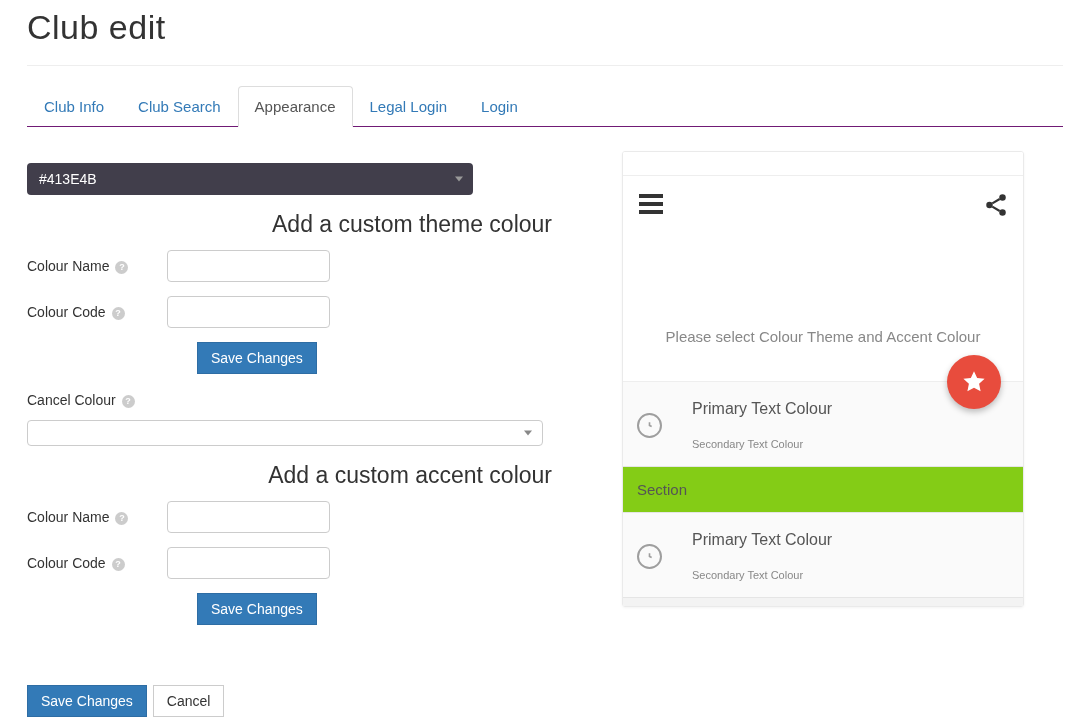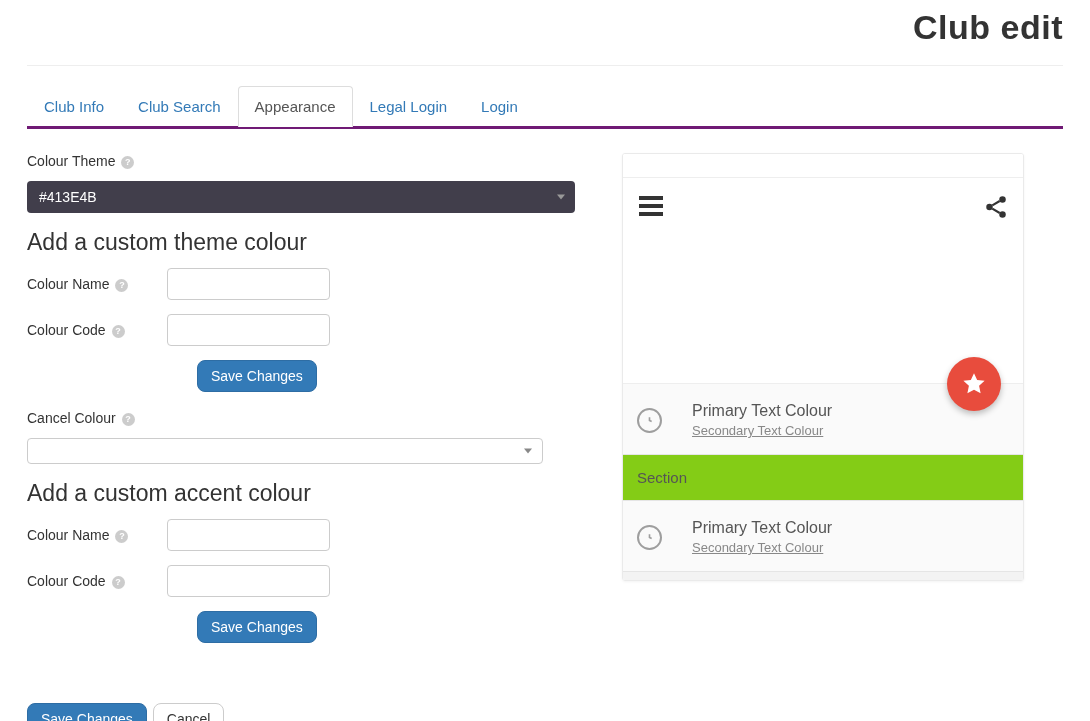--- a/index.html
+++ b/index.html
@@ -1,66 +1,66 @@
 <!DOCTYPE html>
 <html><head>
 <meta charset="utf-8">
 <style>
 * { box-sizing: border-box; margin: 0; padding: 0; }
 body { font-family: "Helvetica Neue", Helvetica, Arial, sans-serif; color: #333; font-size: 14px; background: #fff; }
 .container { padding: 0 27px; width: 1090px; }
-h1.page-title { font-size: 34px; font-weight: 700; color: #333; margin: 8px 0 18px 0; letter-spacing: 0.5px; text-align: right; }
+h1.page-title { font-size: 34px; font-weight: 400; color: #333; margin: 8px 0 18px 0; letter-spacing: 0.5px; }
 hr.rule { border: none; border-top: 1px solid #eee; margin-bottom: 20px; }
 
-.nav-tabs { list-style: none; border-bottom: 3px solid #701a75; display: flex; }
+.nav-tabs { list-style: none; border-bottom: 1px solid #701a75; display: flex; }
 .nav-tabs li { margin-bottom: -1px; }
 .nav-tabs li a { display: block; padding: 11px 16px; color: #337ab7; text-decoration: none; font-size: 15px; border: 1px solid transparent; border-radius: 4px 4px 0 0; cursor: pointer; }
 .nav-tabs li.active a { color: #555; background: #fff; border: 1px solid #ddd; border-bottom-color: #fff; cursor: default; }
 
 .content-row { display: flex; margin-top: 24px; }
 .left-col { width: 525px; flex-shrink: 0; }
 .right-col { flex: 1; padding-left: 70px; }
 
 .form-label { font-size: 14px; color: #333; display: inline-block; }
 .help-icon { display: inline-block; width: 13px; height: 13px; border-radius: 50%; background: #ccc; color: #fff; font-size: 9px; line-height: 13px; text-align: center; vertical-align: middle; margin-left: 2px; font-weight: bold; }
 
-.select2 { margin-top: 12px; width: 548px; background: #413e4b; color: #fff; border-radius: 4px; height: 32px; display: flex; align-items: center; padding: 0 12px; position: relative; cursor: pointer; font-size: 14px; }
+.select2 { margin-top: 12px; width: 446px; background: #413e4b; color: #fff; border-radius: 4px; height: 32px; display: flex; align-items: center; padding: 0 12px; position: relative; cursor: pointer; font-size: 14px; }
 .select2 .arrow { position: absolute; right: 10px; top: 50%; transform: translateY(-50%); width: 0; height: 0; border-left: 4px solid transparent; border-right: 4px solid transparent; border-top: 5px solid #999; }
 
 .select2-light { margin-top: 12px; width: 516px; background: #fff; border: 1px solid #ccc; border-radius: 4px; height: 26px; position: relative; cursor: pointer; }
 .select2-light .arrow { position: absolute; right: 10px; top: 50%; transform: translateY(-50%); width: 0; height: 0; border-left: 4px solid transparent; border-right: 4px solid transparent; border-top: 5px solid #888; }
 
-h3.section-h { font-size: 23px; font-weight: 400; color: #333; margin: 16px 0 12px 0; }
+h3.section-h { font-size: 23px; font-weight: 400; color: #333; margin: 16px 0 12px 0; text-align: right; }
 
 .form-row { display: flex; align-items: center; margin-bottom: 14px; }
 .form-row .lbl-col { width: 140px; text-align: left; padding-right: 8px; }
 .form-row .input-col input { width: 163px; height: 32px; border: 1px solid #ccc; border-radius: 4px; padding: 0 10px; font-size: 14px; }
 
-.btn { display: inline-block; padding: 7px 13px; font-size: 14px; border-radius: 8px; cursor: pointer; border: 1px solid transparent; text-align: center; }
+.btn { display: inline-block; padding: 7px 13px; font-size: 14px; border-radius: 0; cursor: pointer; border: 1px solid transparent; text-align: center; }
 .btn-primary { background: #337ab7; color: #fff; border-color: #2e6da4; }
 .btn-default { background: #fff; color: #333; border-color: #ccc; }
 .btn-row { margin-left: 170px; margin-bottom: 18px; }
 
 .footer-btns { margin-top: 60px; display: flex; gap: 6px; }
 
 
 .preview-card { width: 402px; border: 1px solid #eaeaea; border-radius: 3px; overflow: hidden; box-shadow: 0 1px 3px rgba(0,0,0,0.05); }
 .preview-header { height: 230px; position: relative; background: #fff; border-bottom: 1px solid #eee; }
 .preview-topbar { height: 24px; border-bottom: 1px solid #eee; }
 .hamburger { position: absolute; left: 16px; top: 42px; cursor: default; }
 .hamburger div { width: 24px; height: 4px; background: #333; margin-bottom: 4px; }
 .share-icon { position: absolute; right: 14px; top: 40px; }
 .preview-msg { position: absolute; bottom: 36px; left: 0; right: 0; text-align: center; color: #888; font-size: 15px; }
 .fab { position: absolute; right: 22px; bottom: -28px; width: 54px; height: 54px; border-radius: 50%; background: #e84c3d; display: flex; align-items: center; justify-content: center; box-shadow: 0 3px 6px rgba(0,0,0,0.25); }
 
 .preview-list { background: #fafafa; }
 .list-item { display: flex; align-items: center; padding: 18px 14px 16px 14px; border-bottom: 1px solid #e5e5e5; }
 .list-icon { width: 25px; height: 25px; border: 2px solid #9e9e9e; border-radius: 50%; display:flex;align-items:center;justify-content:center; margin-right: 30px; flex-shrink: 0; }
 .list-text .primary { color: #555; font-size: 16px; text-align: right; }
-.list-text .secondary { color: #888; font-size: 13px; margin-top: 3px; text-decoration: underline; }
+.list-text .secondary { color: #888; font-size: 11px; margin-top: 20px; }
 .section-row { padding: 14px 14px; color: #555; font-size: 15px; border-bottom: 1px solid #e5e5e5; background: #84cc16; }
 .preview-footer { height: 8px; background: #f3f3f3; }
 </style>
 </head>
 <body>
 
 <div class="container">
   <h1 class="page-title">Club edit</h1>
   <hr class="rule">
 
@@ -77,24 +77,20 @@
     <li>
         <a>Legal Login</a>
       </li>
     <li>
         <a>Login</a>
       </li>
   </ul>
 
   <div class="content-row">
     <div class="left-col">
-      <div>
-        <span class="form-label">Colour Theme</span>
-        <span class="help-icon">?</span>
-      </div>
       <div class="select2">
         <span>#413E4B</span>
         <span class="arrow"></span>
       </div>
 
       <h3 class="section-h">Add a custom theme colour</h3>
 
       <div class="form-row">
         <div class="lbl-col">
           <span class="form-label">Colour Name</span>
@@ -165,20 +161,21 @@
               <div></div>
           </div>
           <div class="share-icon">
             <svg width="26" height="26" viewBox="0 0 24 24" fill="#333">
                 <circle cx="18" cy="5" r="3"></circle>
                 <circle cx="6" cy="12" r="3"></circle>
                 <circle cx="18" cy="19" r="3"></circle>
                 <path d="M8.6 13.5l6.8 4M8.6 10.5l6.8-4" stroke="#333" stroke-width="2"></path>
               </svg>
           </div>
+          <div class="preview-msg">Please select Colour Theme and Accent Colour</div>
           <div class="fab">
             <svg width="26" height="26" viewBox="0 0 24 24">
                 <path fill="#fff" d="M12 2l2.9 6.3 6.9.7-5.1 4.7 1.4 6.8L12 17.3 5.9 20.5l1.4-6.8L2.2 9l6.9-.7z"></path>
               </svg>
           </div>
         </div>
         <div class="preview-list">
           <div class="list-item">
             <div class="list-icon">
               <svg width="13" height="13" viewBox="0 0 24 24" fill="none" stroke="#9e9e9e" stroke-width="3">

